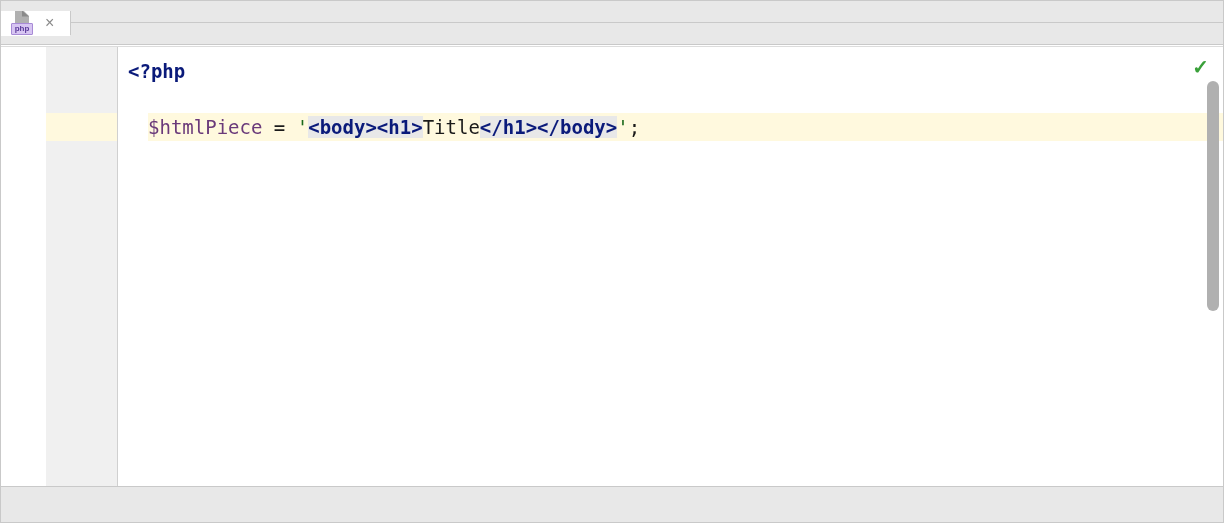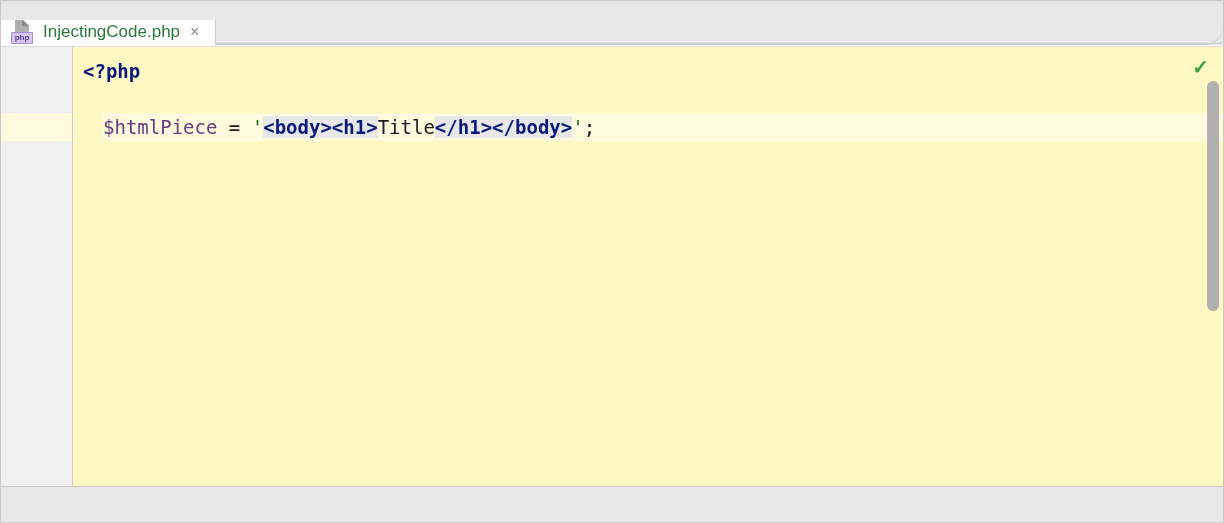--- a/index.html
+++ b/index.html
@@ -8,22 +8,21 @@
     width: 1224px; height: 523px;
     border: 1px solid #c9c9c9;
     display: flex; flex-direction: column;
     background: #e8e8e8;
   }
   .tabbar {
     height: 44px;
     background: #e8e8e8;
     border-bottom: 1px solid #c9c9c9;
     display: flex;
-    align-items: flex-end;
-    border-radius: 18px;
+    align-items: center;
   }
   .tab {
     display: flex; align-items: center;
     gap: 8px;
     padding: 0 14px 0 10px;
     background: #ffffff;
     border-right: 1px solid #c9c9c9;
     position: relative;
     cursor: pointer;
   }
@@ -59,23 +58,24 @@
   }
   .tab-label { font-size: 17px; color: #2a7a3a; }
   .tab-close { font-size: 16px; color: #8a8a8a; cursor: pointer; padding: 2px; }
   .tabbar-rest { flex: 1; border-bottom: 1px solid #c9c9c9; }
 
   .sep-line { height: 2px; background: #ffffff; border-bottom: 1px solid #dcdcdc; }
 
   .editor-area {
     flex: 1;
     display: flex;
-    background: #fef9c3;
+    background: #ffffff;
     position: relative;
     overflow: hidden;
+    padding-left: 45px;
   }
   .gutter {
     width: 72px;
     background: #f0f0f0;
     border-right: 1px solid #d0d0d0;
     position: relative;
   }
   .gutter .line-marker {
     position: absolute;
     left: 0; right: 0;
@@ -125,21 +125,20 @@
 
 <div class="window">
 
   <div class="tabbar">
     <div class="tab active">
       <span class="tab-icon">
         <span class="doc"></span>
         <span class="fold"></span>
         <span class="badge">php</span>
       </span>
-      <span class="tab-label">InjectingCode.php</span>
       <span class="tab-close">×</span>
     </div>
     <div class="tabbar-rest"></div>
   </div>
 
   <div class="sep-line"></div>
 
   <div class="editor-area">
     <div class="gutter">
       <div class="line-marker" style="top:66px"></div>

